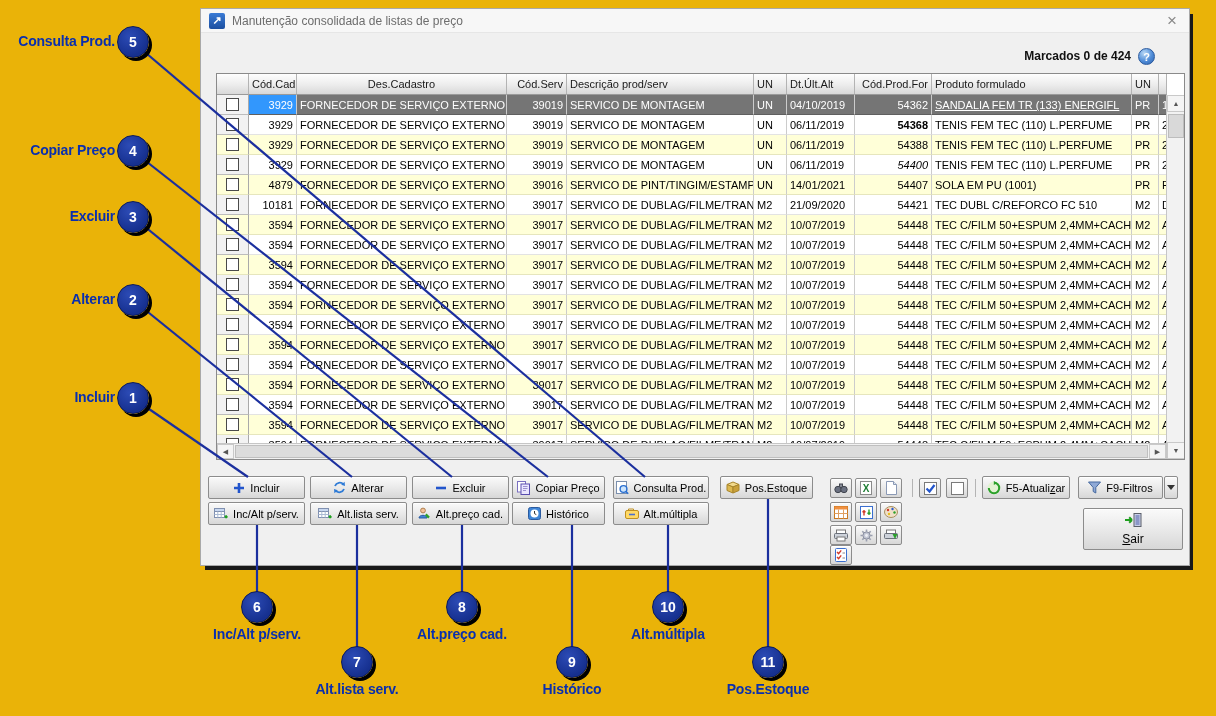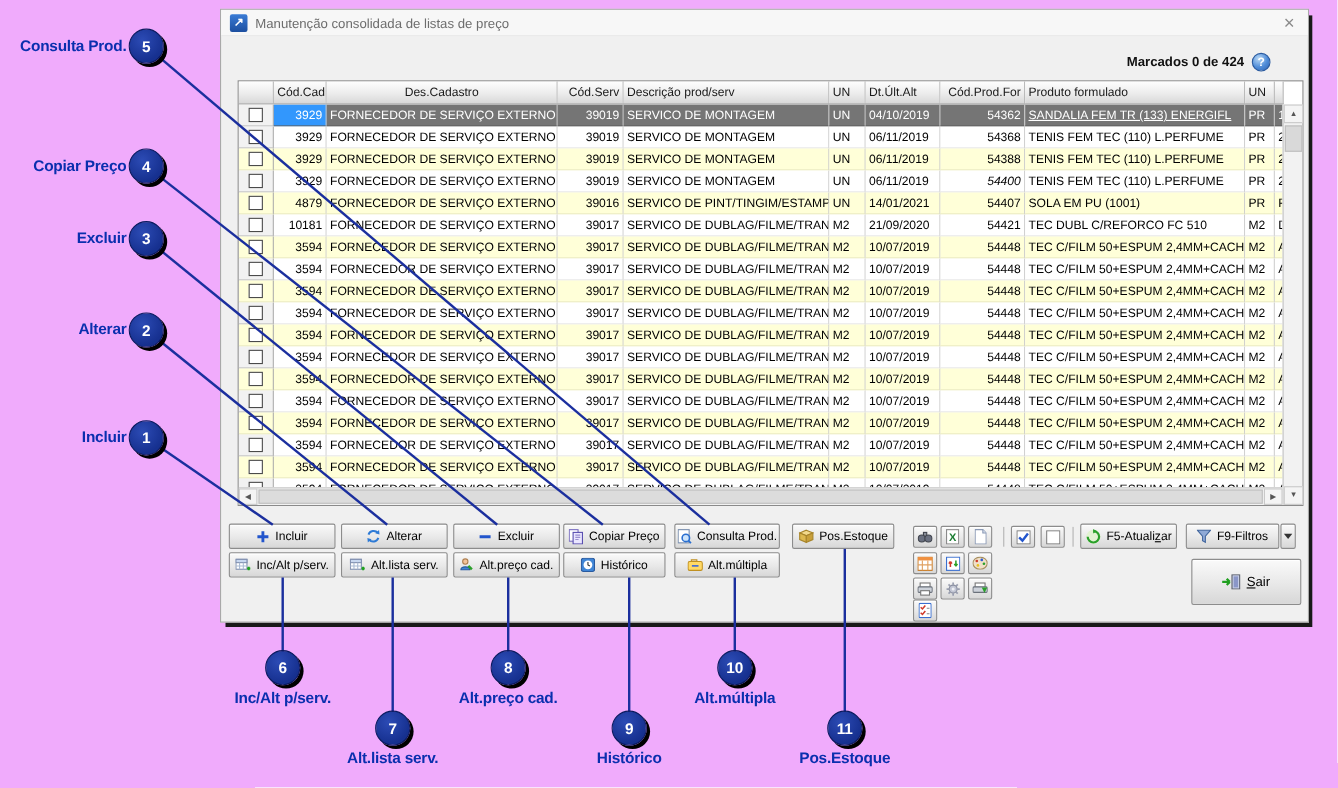--- a/index.html
+++ b/index.html
@@ -1,16 +1,16 @@
 <!DOCTYPE html>
 <html><head>
 <meta charset="utf-8">
 <style>
   html,body{margin:0;padding:0;background:#fff;}
-  .canvas{position:relative;width:1216px;height:716px;background:#f0abfc;
+  .canvas{position:relative;width:1216px;height:716px;background:#eab308;
     font-family:"Liberation Sans",sans-serif;overflow:hidden;}
 
   
   .window{position:absolute;left:200px;top:8px;width:990px;height:558px;
     background:#f0f0f0;border:1px solid #a9a9a9;box-sizing:border-box;
     box-shadow:4px 5px 0 -1px #191919;}
   .titlebar{height:24px;background:#f7f7f7;border-bottom:1px solid #e6e6e6;
     display:flex;align-items:center;padding:0 8px;box-sizing:border-box;}
   .app-icon{width:16px;height:16px;background:linear-gradient(#3a7bd5,#1c4fa0);
     border-radius:2px;color:#fff;font-size:11px;font-weight:bold;
@@ -132,21 +132,21 @@
           <div class="tr">
             <div class="td cb-cell" style="width: 32px;">
               <div class="cb"></div>
             </div>
             <div class="td col-1 ra" style="width: 48px;">3929</div>
             <div class="td col-2" style="width: 210px;">FORNECEDOR DE SERVIÇO EXTERNO 01</div>
             <div class="td col-3 ra" style="width: 60px;">39019</div>
             <div class="td col-4" style="width: 187px;">SERVICO DE MONTAGEM</div>
             <div class="td col-5" style="width: 33px;">UN</div>
             <div class="td col-6" style="width: 68px;">06/11/2019</div>
-            <div class="td col-7 ra" style="width: 77px;">54368</div>
+            <div class="td col-7 ra" style="width: 77px; font-weight: bold;">54368</div>
             <div class="td col-8" style="width: 200px;">TENIS FEM TEC (110) L.PERFUME</div>
             <div class="td col-9" style="width: 27px;">PR</div>
             <div class="td col-10" style="width: 8px;">2</div>
           </div>
           <div class="tr alt">
             <div class="td cb-cell" style="width: 32px;">
               <div class="cb"></div>
             </div>
             <div class="td col-1 ra" style="width: 48px;">3929</div>
             <div class="td col-2" style="width: 210px;">FORNECEDOR DE SERVIÇO EXTERNO 01</div>
@@ -563,21 +563,21 @@
         </span>
         <span>F9-Filtros</span>
       </div>
       <div class="btn" style="left: 1164px; top: 476px; width: 14px; height: 23px;">
         <span class="ic">
           <svg width="8" height="6">
             <polygon points="0,0 8,0 4,5" fill="#333"></polygon>
           </svg>
         </span>
       </div>
-      <div class="btn big" style="left: 1083px; top: 508px; width: 100px; height: 42px;">
+      <div class="btn big" style="left: 1083px; top: 508px; width: 100px; height: 42px; flex-direction: column;">
         <span class="ic">
           <svg width="17" height="14">
             <rect x="9" y="0.5" width="7" height="13" fill="#c8cfe8" stroke="#5a5f6a"></rect>
             <rect x="10.5" y="2" width="4" height="10" fill="#8a96c8"></rect>
             <path d="M0 7h7M7 7L4.2 4.2M7 7l-2.8 2.8" stroke="#1f9f1f" stroke-width="2" fill="none"></path>
           </svg>
         </span>
         <span><u>S</u>air</span>
       </div>
       <div class="btn" style="left: 830px; top: 478px; width: 22px; height: 20px;">

